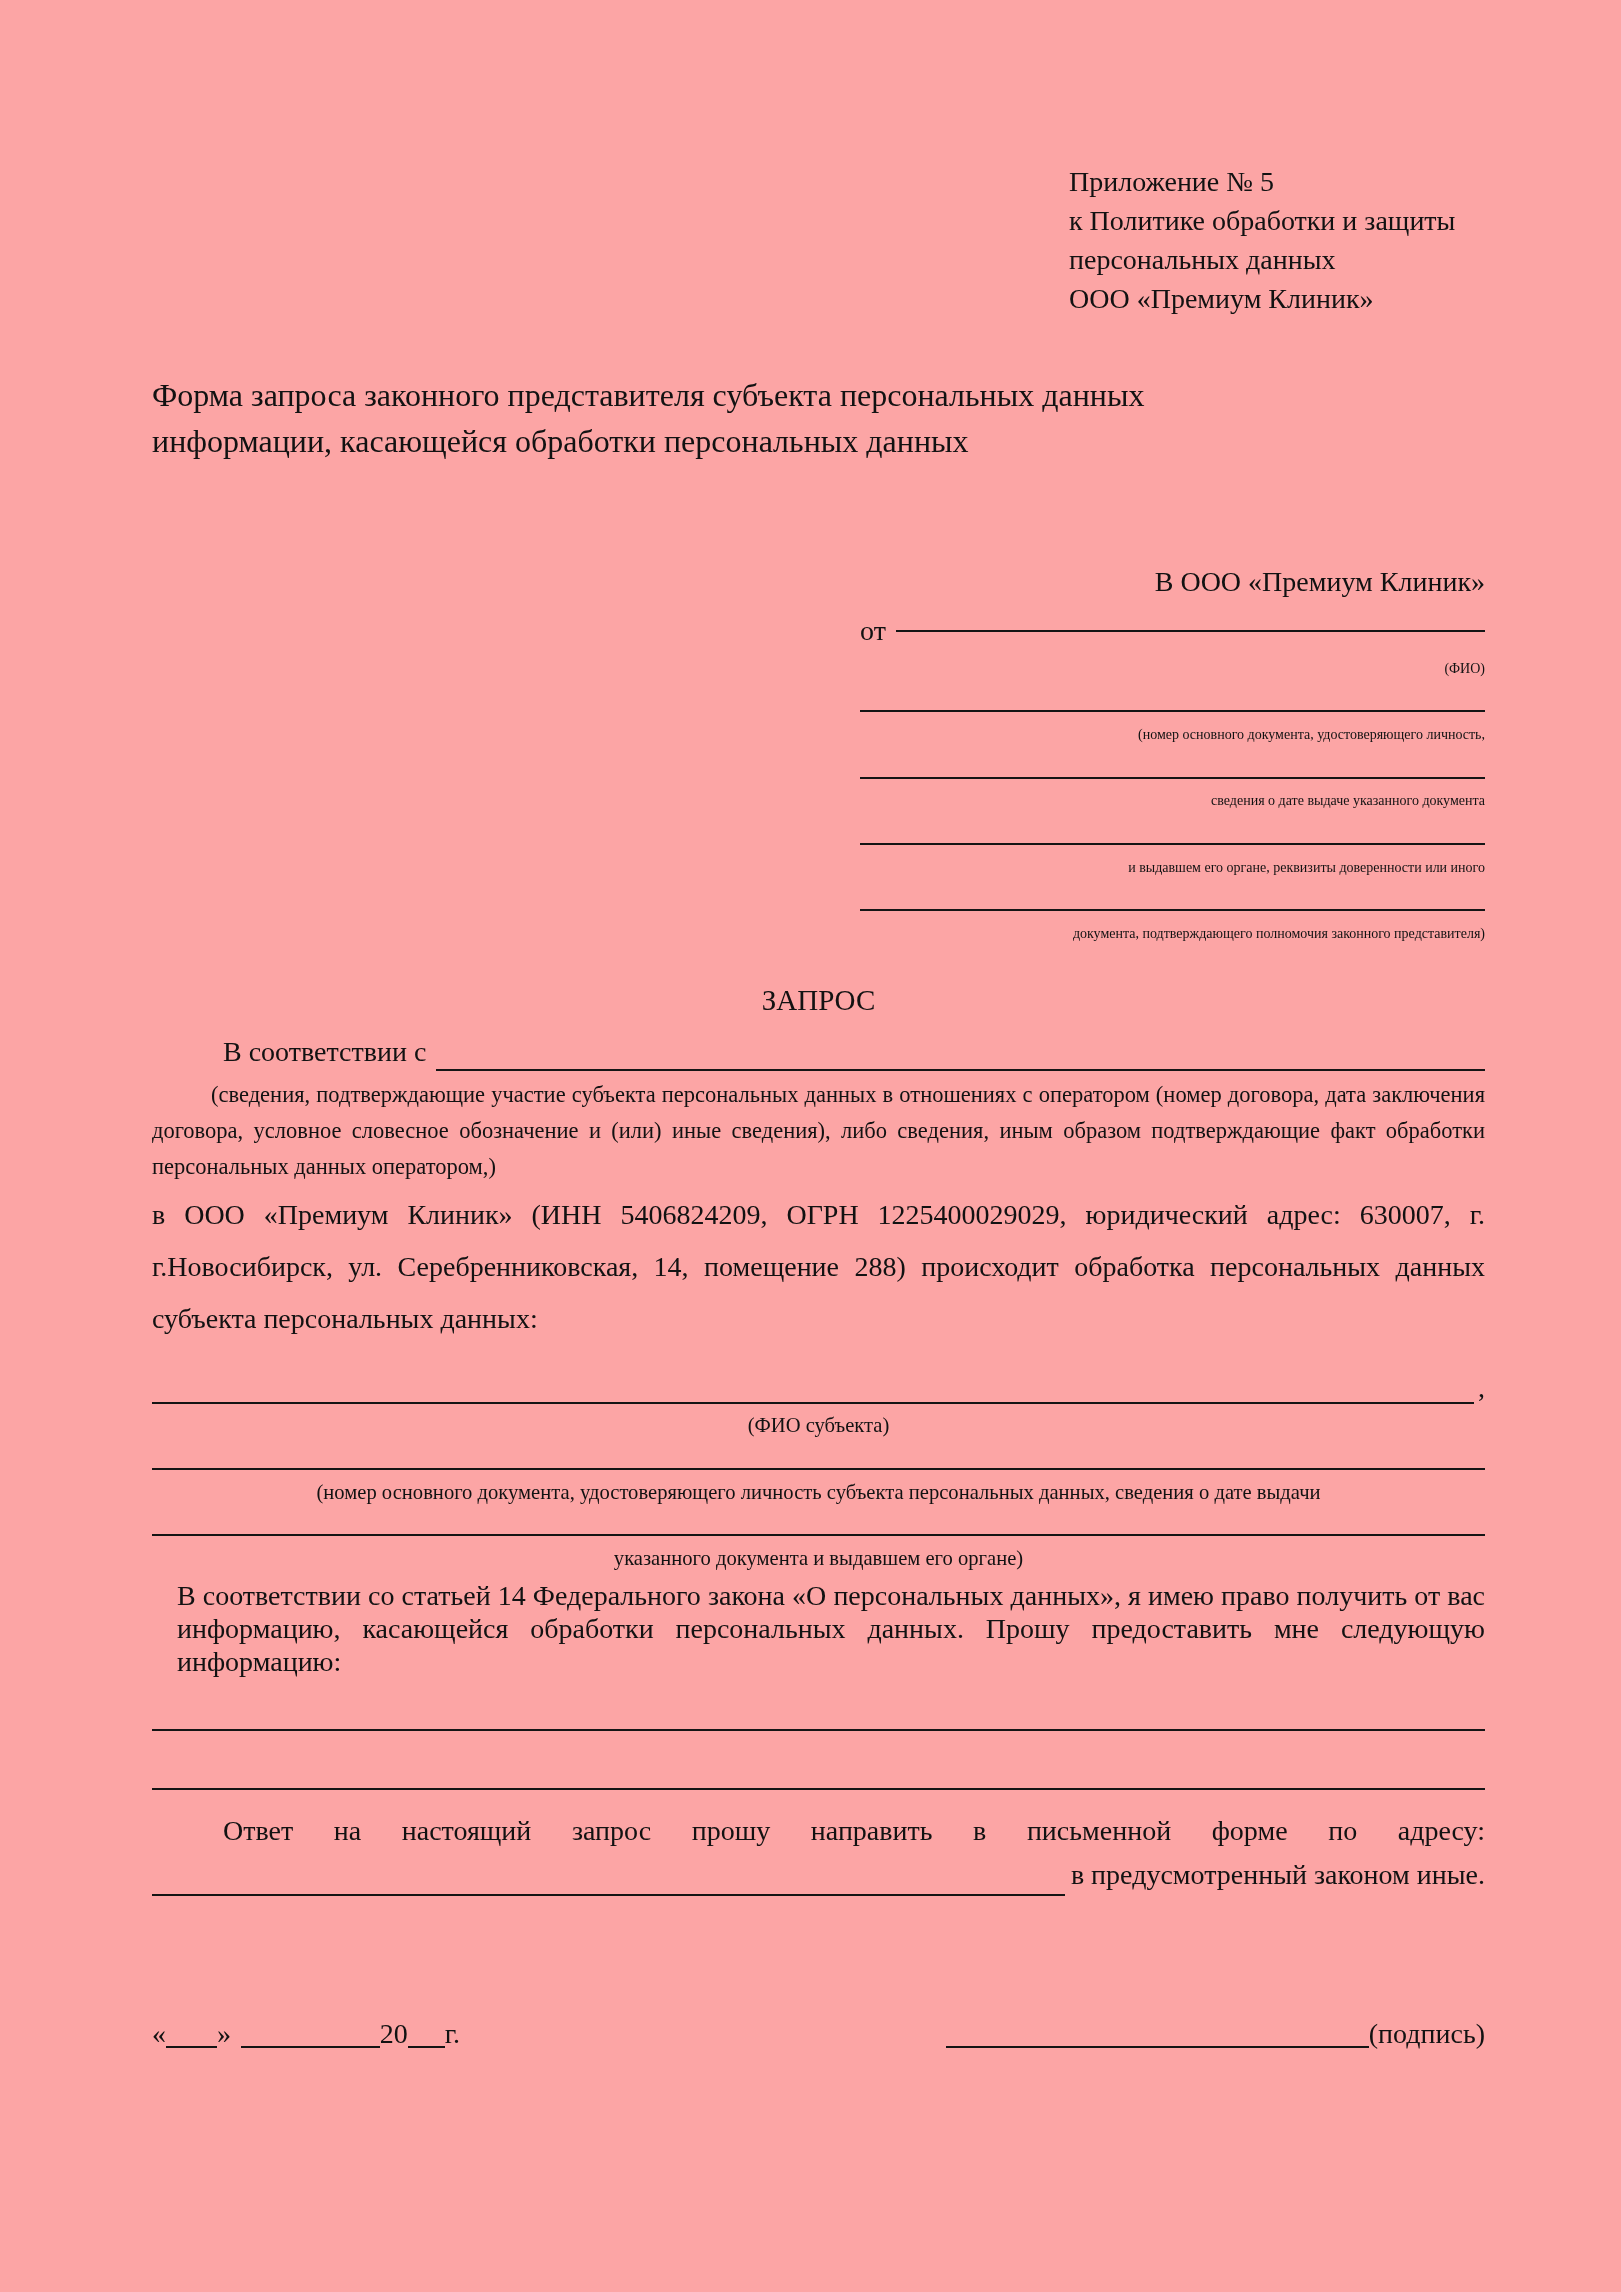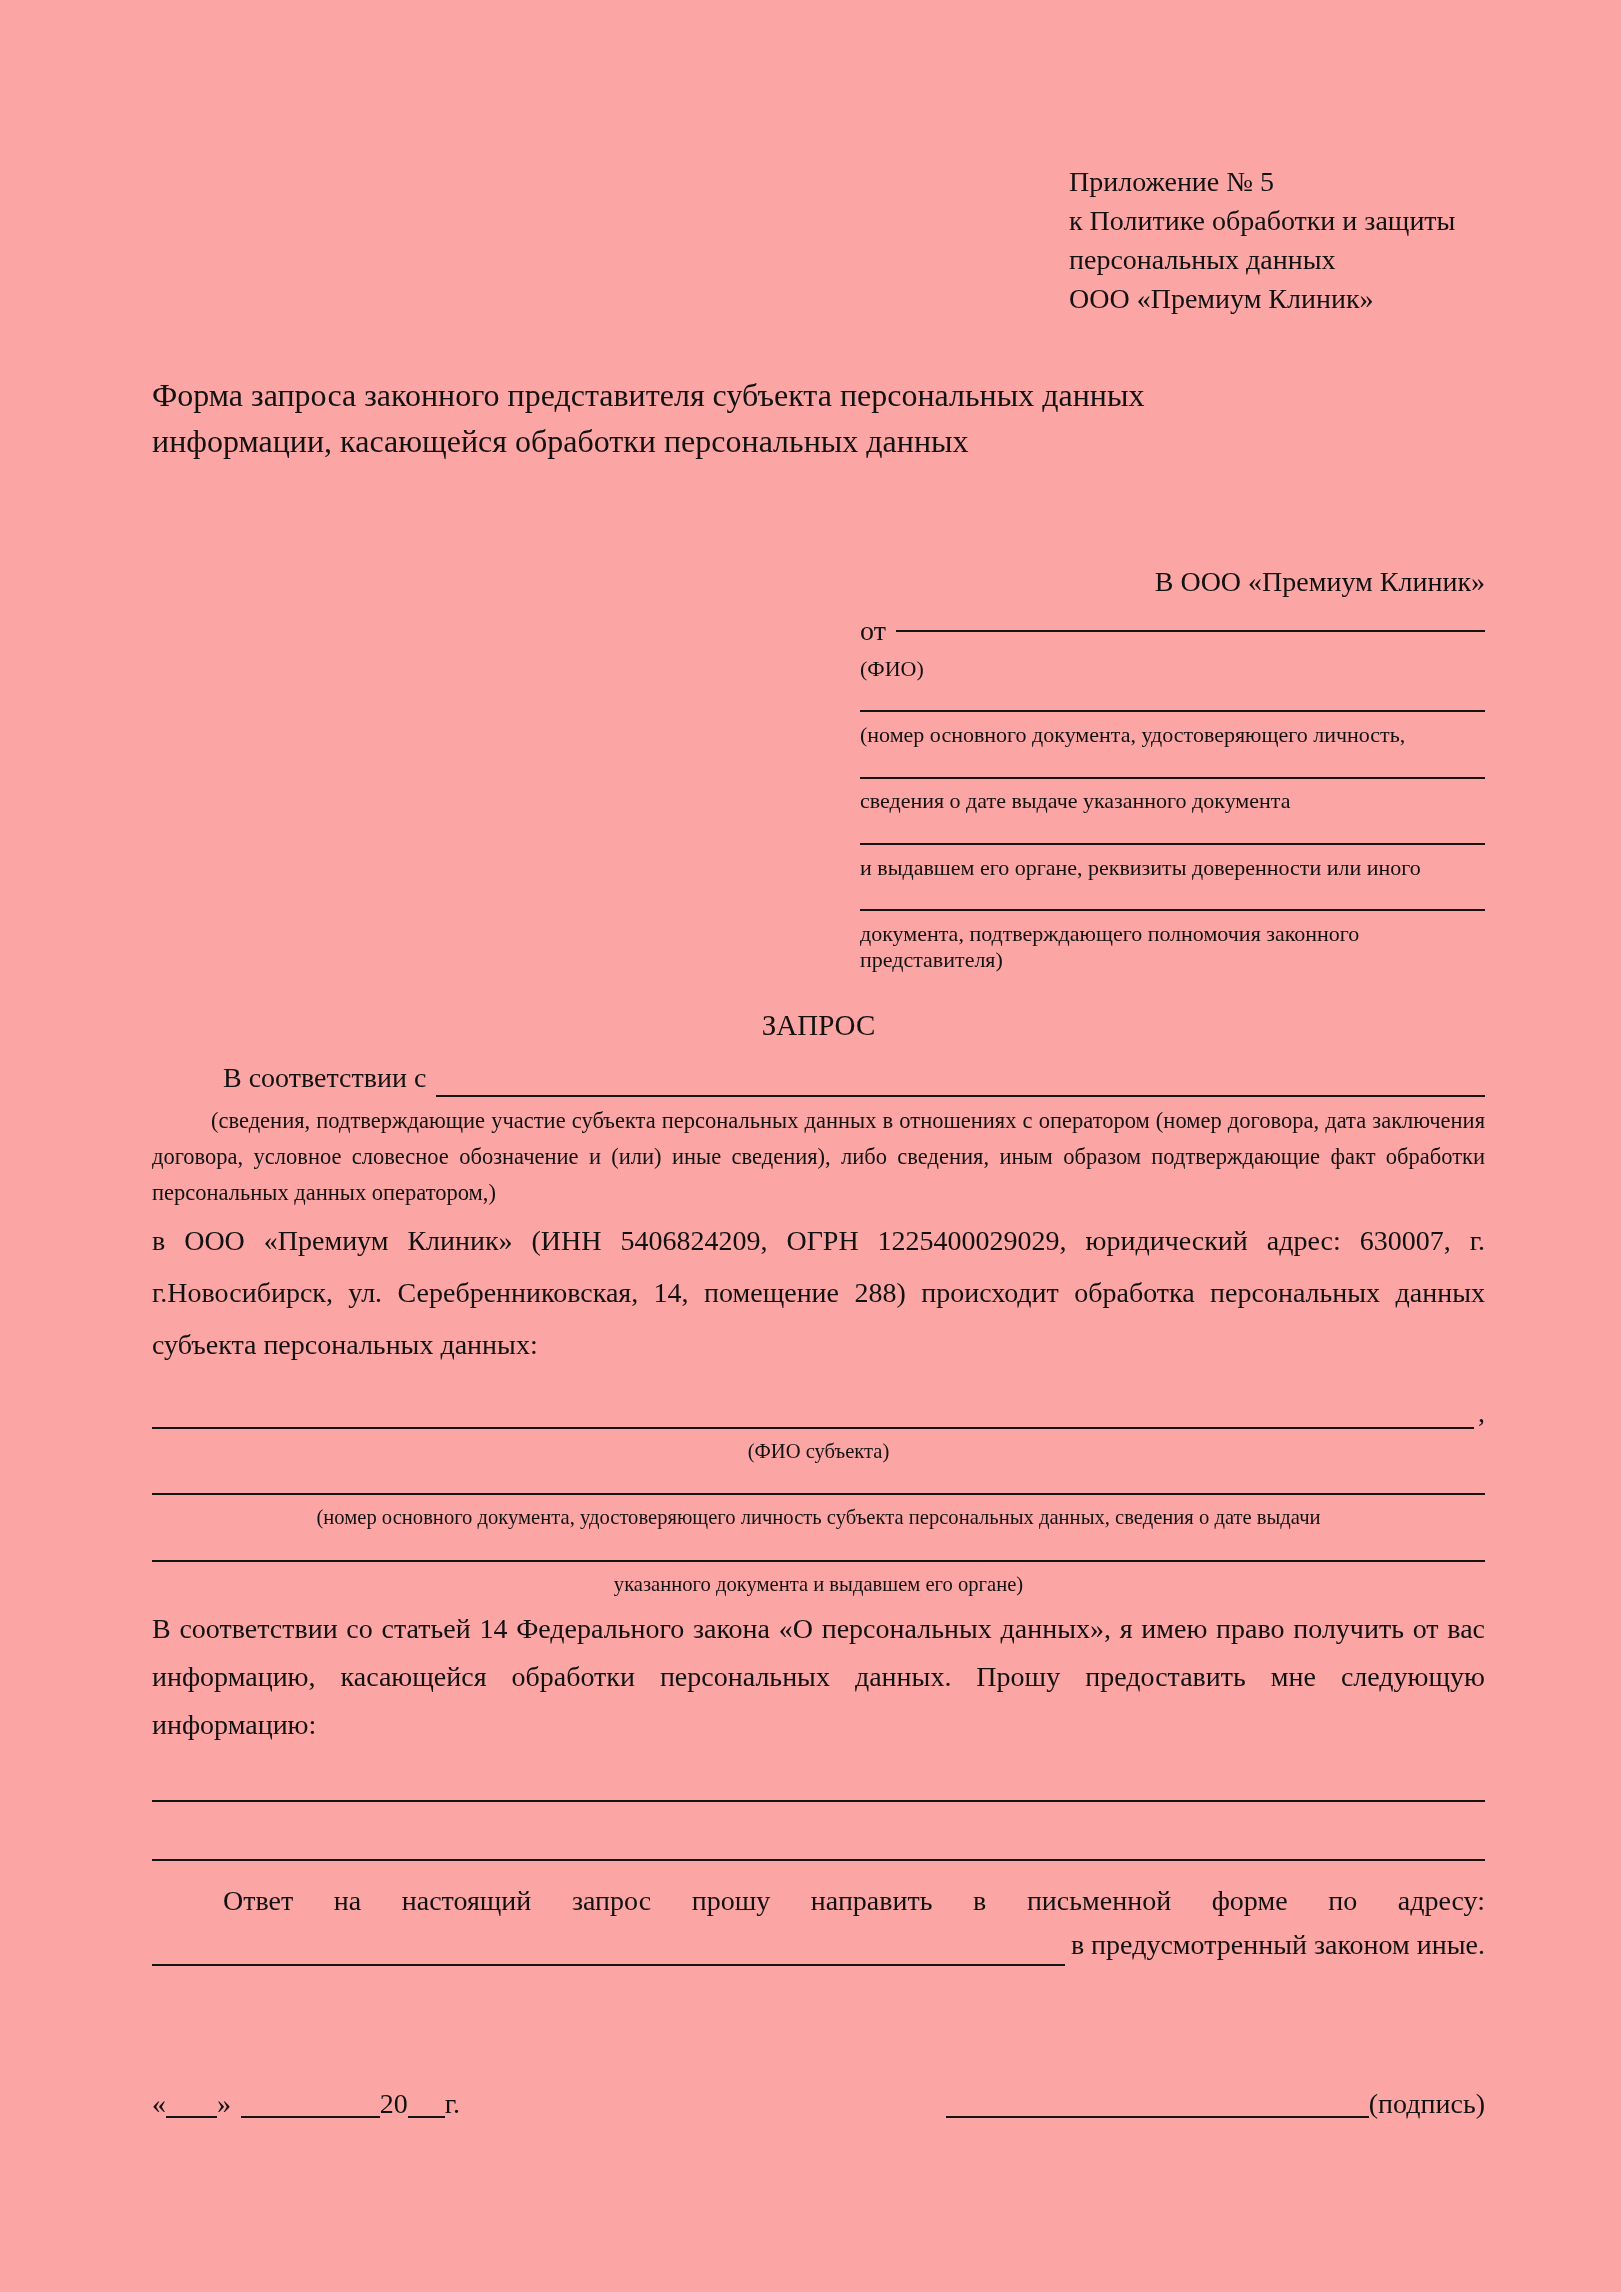--- a/index.html
+++ b/index.html
@@ -38,23 +38,23 @@
     width: 625px;
     margin-left: auto;
     margin-top: 98px;
     font-size: 28px;
   }
   .addr-to { line-height: 39px; margin-bottom: 11px; text-align: right; }
   .from-row { display: flex; align-items: center; line-height: 38px; }
   .from-label { padding-right: 9.8px; }
   .fill { flex: 1 1 auto; border-bottom: 2.9px solid #141414; }
   .caption {
-    font-size: 22px;
+    font-size: 14px;
     line-height: 25.5px;
-    text-align: left;
+    text-align: right;
     margin-top: 5.9px;
     font-family: Liberation Serif, serif;
   }
   .field { margin-top: 29px; }
   .field .line { border-top: 2.9px solid #141414; height: 0; }
   .field .caption { margin-top: 9.8px; }
 
   
   .request-heading {
     margin-top: 33px;
@@ -80,21 +80,21 @@
     text-align: justify;
     text-indent: 59px;
   }
 
   .body-par {
     font-size: 28px;
     line-height: 52px;
     text-align: justify;
   }
   .operator-par { margin-top: 3.9px; }
-  .law-par { margin-top: 7.8px; line-height: 48px; }
+  .law-par { margin-top: 7.8px; line-height: 33px; margin-left: 25px; }
 
   .subject-line {
     margin-top: 25.5px;
     display: flex;
     align-items: flex-end;
     font-size: 28px;
     line-height: 33px;
   }
   .subject-line .comma { padding-left: 3.9px; }
 

